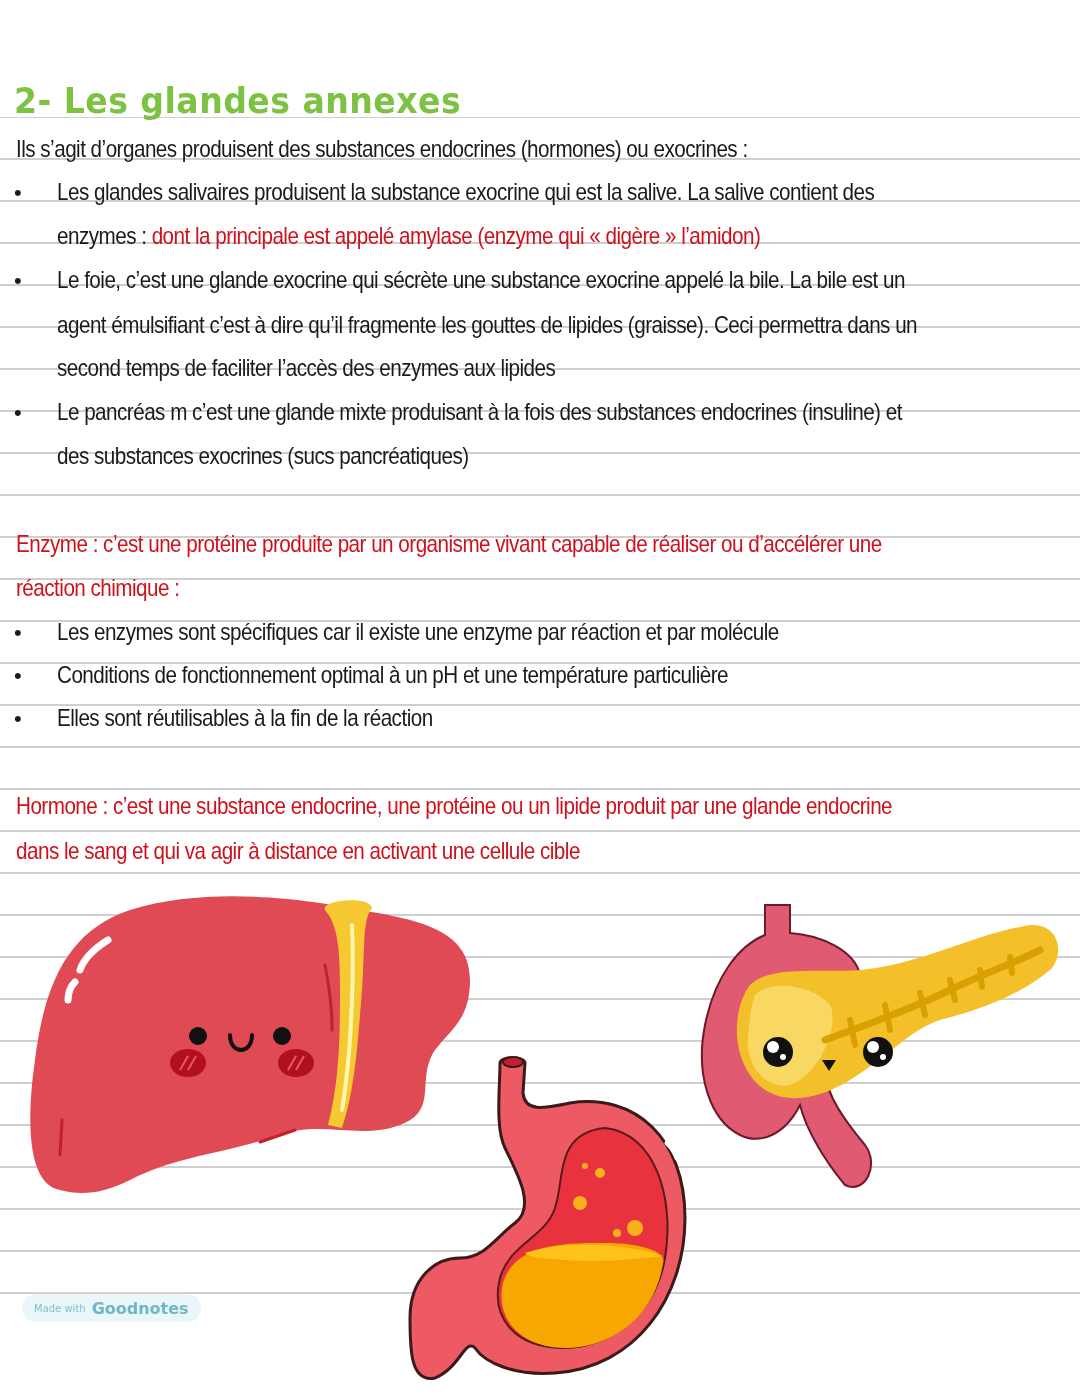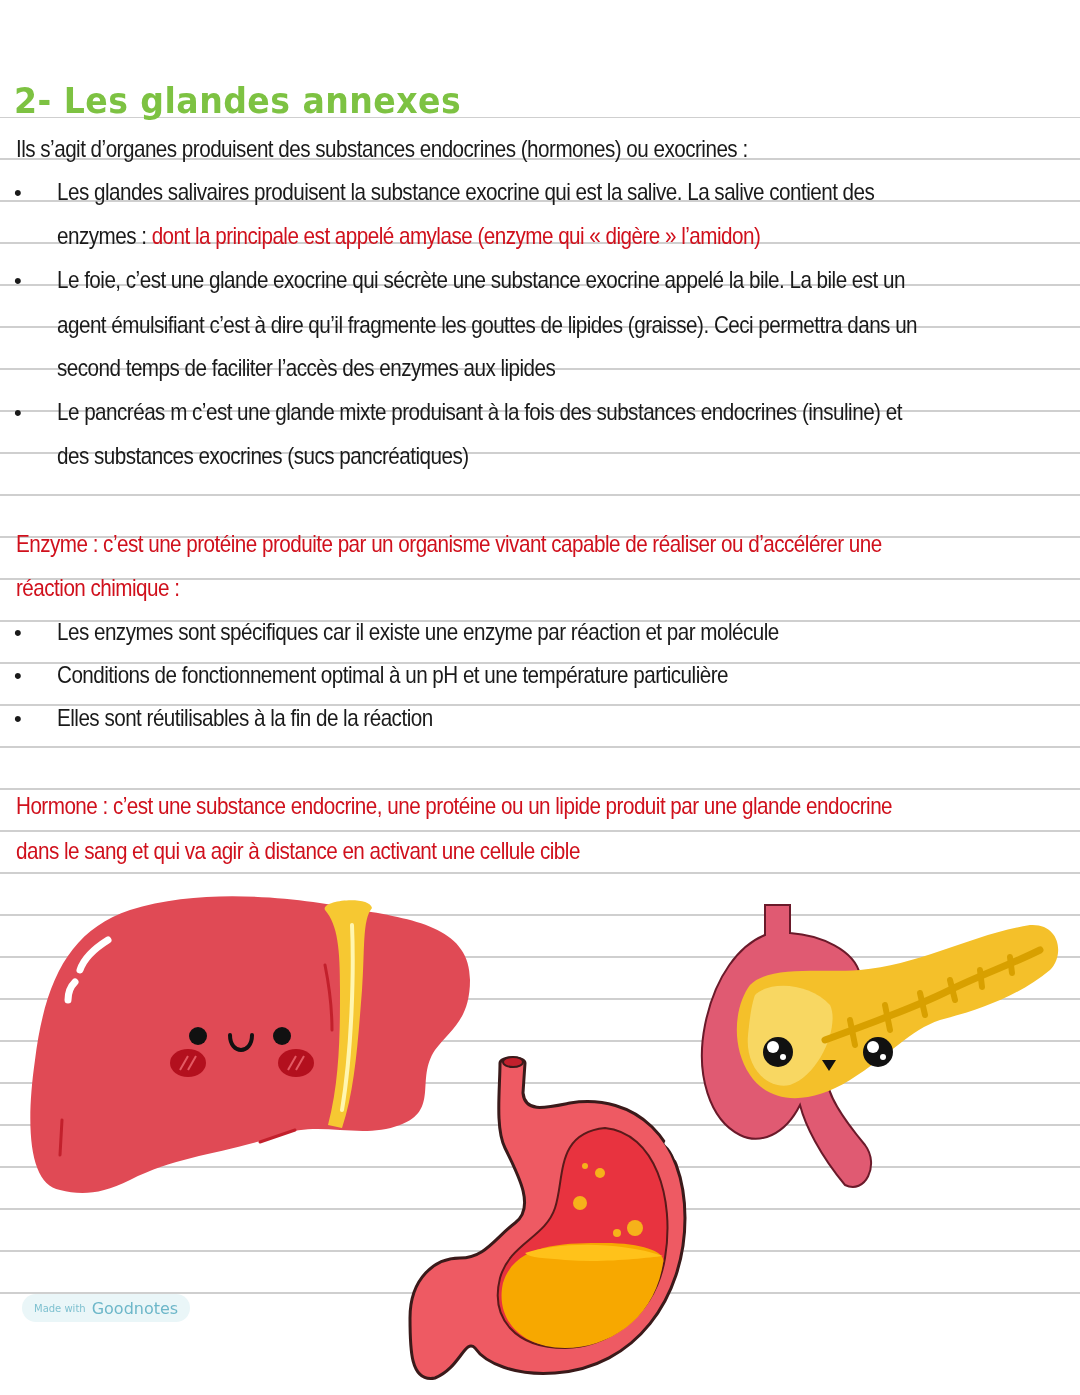--- a/index.html
+++ b/index.html
@@ -32,21 +32,21 @@
       color: #7dc242; letter-spacing: 0.5px; font-family: "DejaVu Sans", sans-serif;
       transform: scaleX(0.92); transform-origin: left center;
     }
     .illus { position: absolute; z-index: 3; }
     .badge {
       position: absolute; left: 22px; top: 1294px; height: 28px; padding: 0 12px;
       border-radius: 14px; background: #eaf6f8; display: flex; align-items: center; gap: 6px;
       z-index: 4; font-family: "DejaVu Sans", sans-serif;
     }
     .badge .small { font-size: 10px; color: #7fc1d0; }
-    .badge .big { font-size: 16px; color: #6db7c9; font-weight: 400; }
+    .badge .big { font-size: 16px; color: #6db7c9; font-weight: 700; }
   </style>
 </head>
 <body>
 
 <div class="ruled"></div>
 <div class="ruled-mask"></div>
 <div class="ruled-mask-bottom"></div>
 
 <div class="content">
   <div class="title">2- Les glandes annexes</div>

